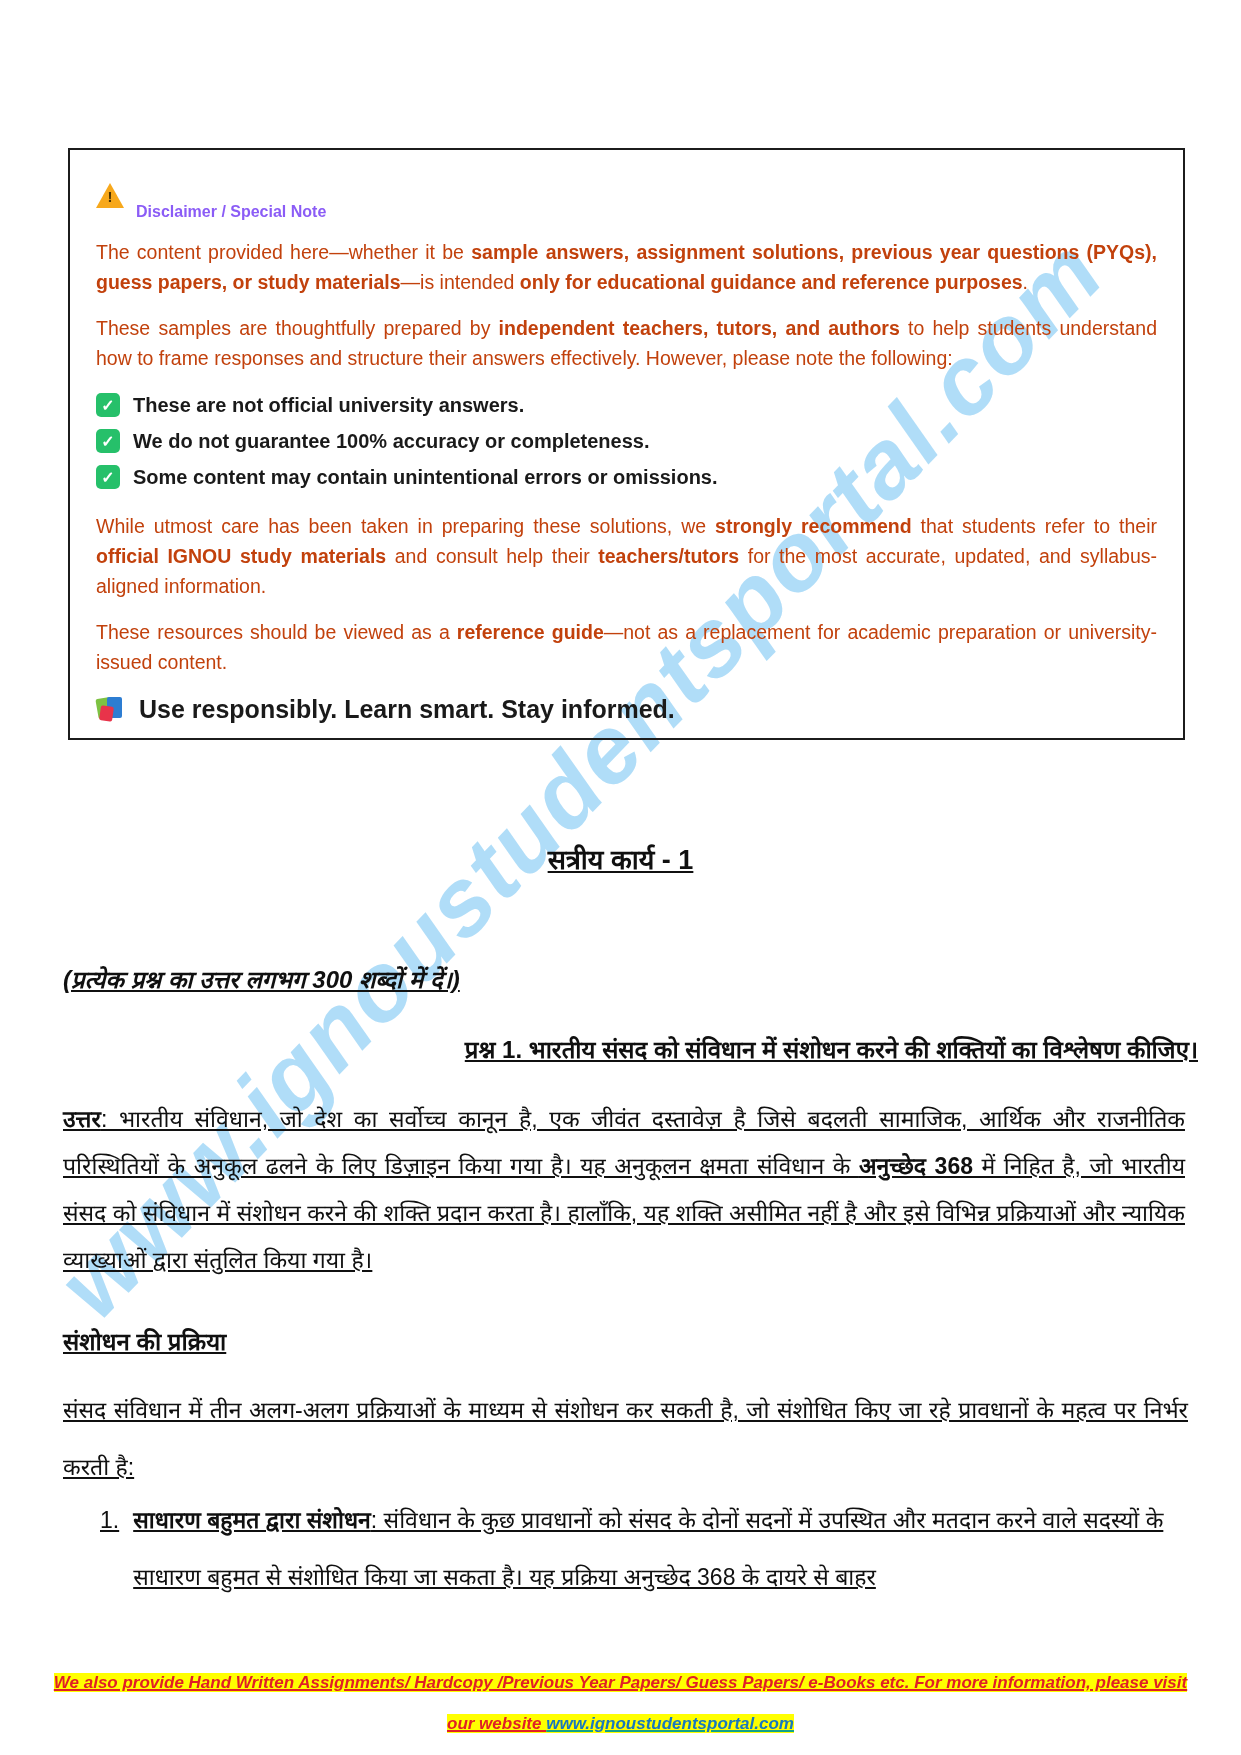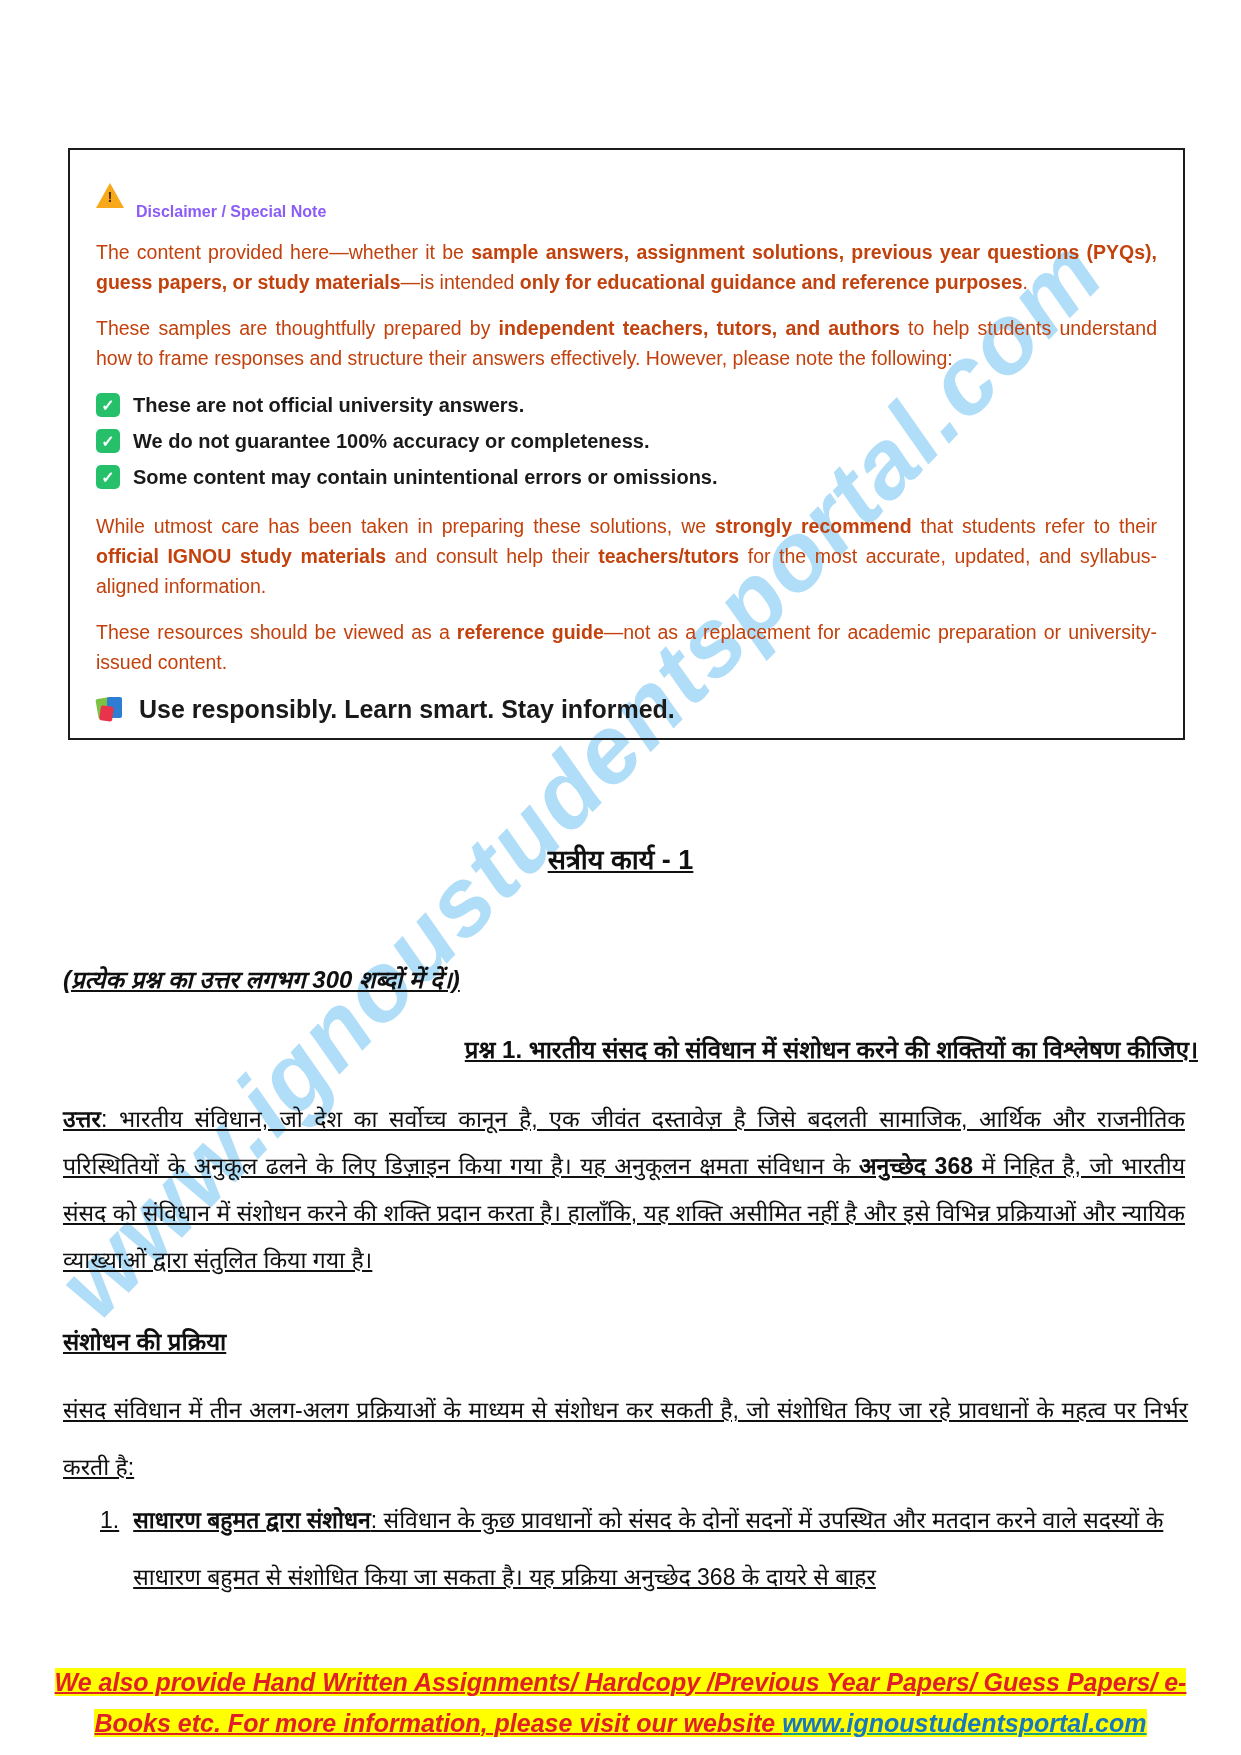--- a/index.html
+++ b/index.html
@@ -76,21 +76,21 @@
     position:absolute; left:63px; top:1382px; width:1125px;
     font-size:23px; line-height:57px; text-align:justify;
   }
   .numbered-list { position:absolute; left:100px; top:1492px; width:1090px; }
   .li { display:flex; gap:14px; font-size:23px; line-height:57px; }
   .li .num { flex:0 0 auto; }
   .li .li-text { text-align:left; }
   
   .promo-footer {
     position:absolute; left:40px; top:1662px; width:1161px; z-index:1;
-    text-align:center; font-size:25px; font-weight:bold; font-style:italic;
+    text-align:center; font-size:17px; font-weight:bold; font-style:italic;
     line-height:41px;
   }
   .promo-footer .f-text {
     background:#ffff00; color:#e01f26;
     text-decoration:underline; text-decoration-color:#e01f26; text-decoration-thickness:2px;
   }
   .promo-footer .f-link {
     background:#ffff00; color:#1878be; cursor:pointer;
     text-decoration:underline; text-decoration-color:#12a089; text-decoration-thickness:2px;
   }

